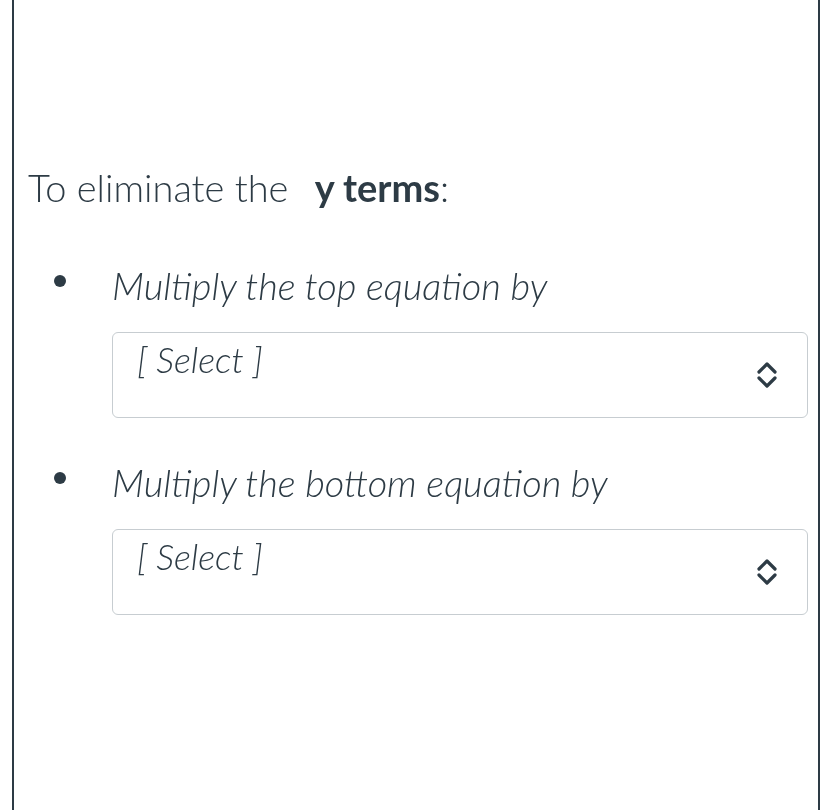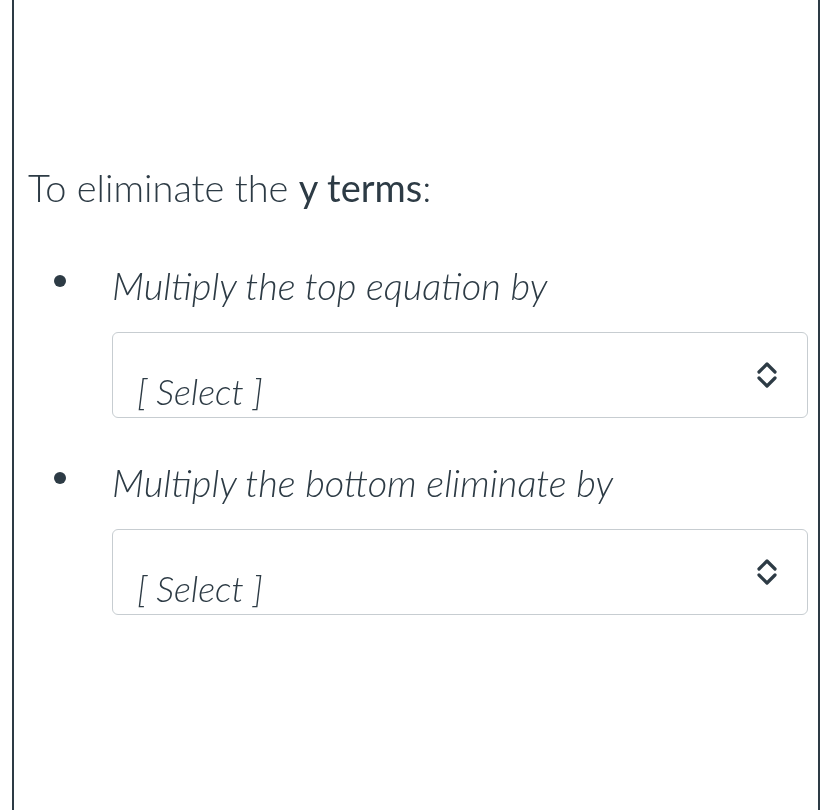--- a/index.html
+++ b/index.html
@@ -34,21 +34,22 @@
     .body-text {
       font-size: 38px;
       line-height: 1.45;
       font-weight: 300;
       padding: 0 10px 0 14px;
     }
     .intro {
       margin-bottom: 42px;
     }
     .bold {
-      font-weight: 400;
+      font-weight: 700;
+      margin-left: 16px;
     }
     .bullet-list {
       list-style: none;
       padding-left: 26px;
       font-style: italic;
     }
     .bullet-item {
       position: relative;
       padding-left: 58px;
       margin-bottom: 36px;
@@ -67,21 +68,21 @@
       line-height: 1.5;
       font-weight: 300;
     }
     .select-wrap {
       margin-top: 18px;
       position: relative;
       border: 1px solid #c7cdd1;
       border-radius: 6px;
       height: 86px;
       display: flex;
-      align-items: flex-end;
+      align-items: flex-start;
       padding: 0 24px;
       cursor: pointer;
       background: #ffffff;
     }
     .select-label {
       font-size: 36px;
       color: #2d3b45;
       font-weight: 300;
     }
     .select-caret {
@@ -125,21 +126,21 @@
               </svg>
             <svg width="24" height="12" viewBox="0 0 24 12">
                 <path d="M4 2 L12 10 L20 2" stroke="#2d3b45" stroke-width="3.2" fill="none" stroke-linecap="round" stroke-linejoin="round"></path>
               </svg>
           </span>
         </div>
       </li>
 
       <li class="bullet-item">
         <span class="bullet-dot"></span>
-        <div class="bullet-text">Multiply the bottom eliminate by</div>
+        <div class="bullet-text">Multiply the bottom equation by</div>
         <div class="select-wrap">
           <span class="select-label">[ Select ]</span>
           <span class="select-caret">
             <svg width="24" height="12" viewBox="0 0 24 12">
                 <path d="M4 10 L12 2 L20 10" stroke="#2d3b45" stroke-width="3.2" fill="none" stroke-linecap="round" stroke-linejoin="round"></path>
               </svg>
             <svg width="24" height="12" viewBox="0 0 24 12">
                 <path d="M4 2 L12 10 L20 2" stroke="#2d3b45" stroke-width="3.2" fill="none" stroke-linecap="round" stroke-linejoin="round"></path>
               </svg>
           </span>

